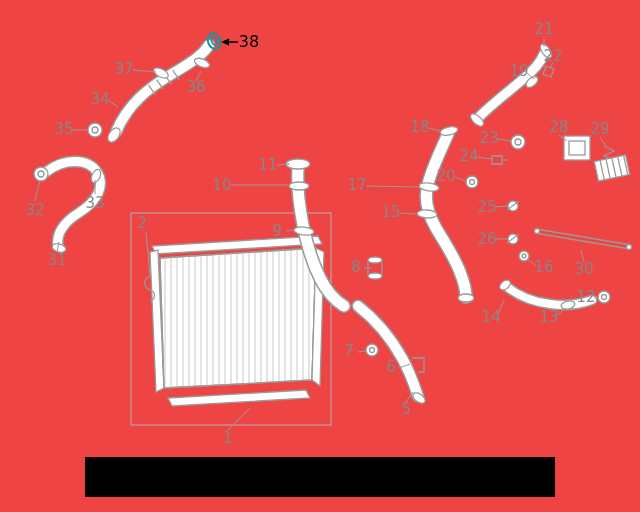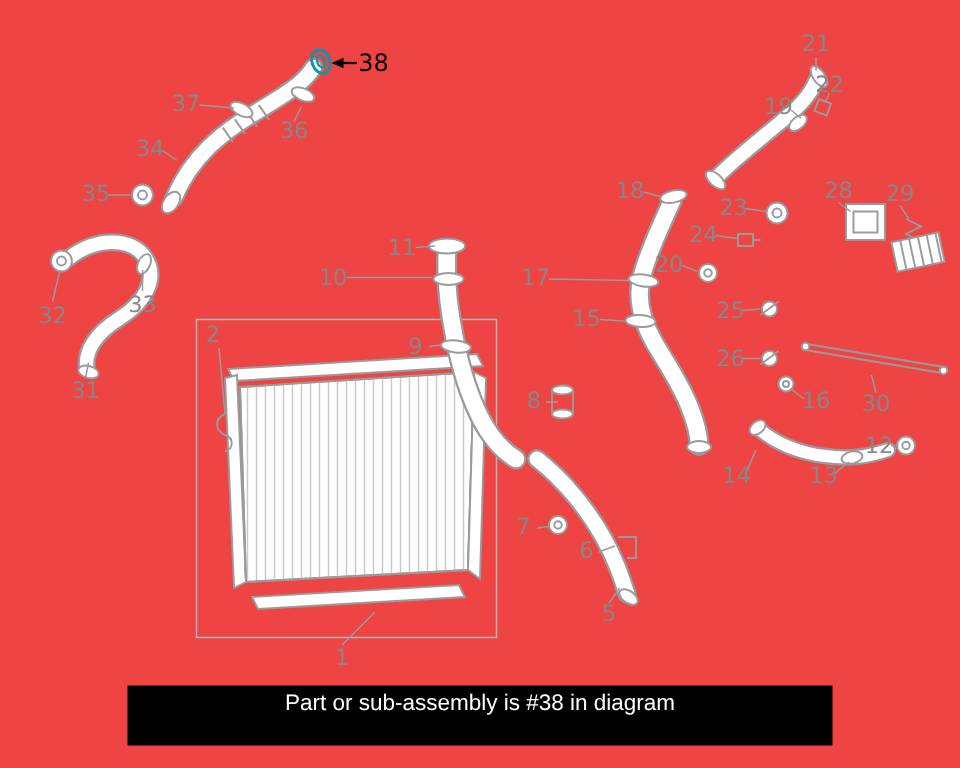--- a/index.html
+++ b/index.html
@@ -183,16 +183,15 @@
         <text x="35" y="215" class="callout">32</text>
         <text x="95" y="208" class="callout">33</text>
         <text x="100" y="104" class="callout">34</text>
         <text x="64" y="134" class="callout">35</text>
         <text x="196" y="92" class="callout">36</text>
         <text x="124" y="74" class="callout">37</text>
       </g>
 </svg>
 
 <div id="banner" style="background: rgb(0, 0, 0); color: rgb(255, 255, 255);">
-  <div>Part or sub-assembly is #38 in diagram</div>
 </div>
 
 </div>
 
 </body></html>

